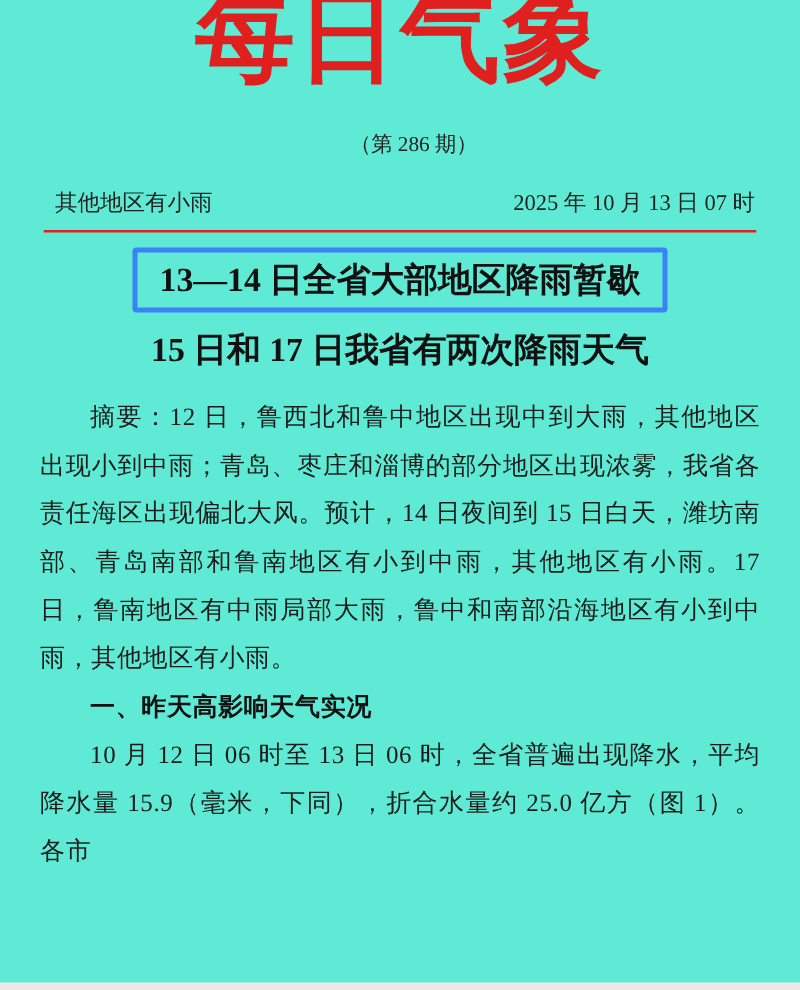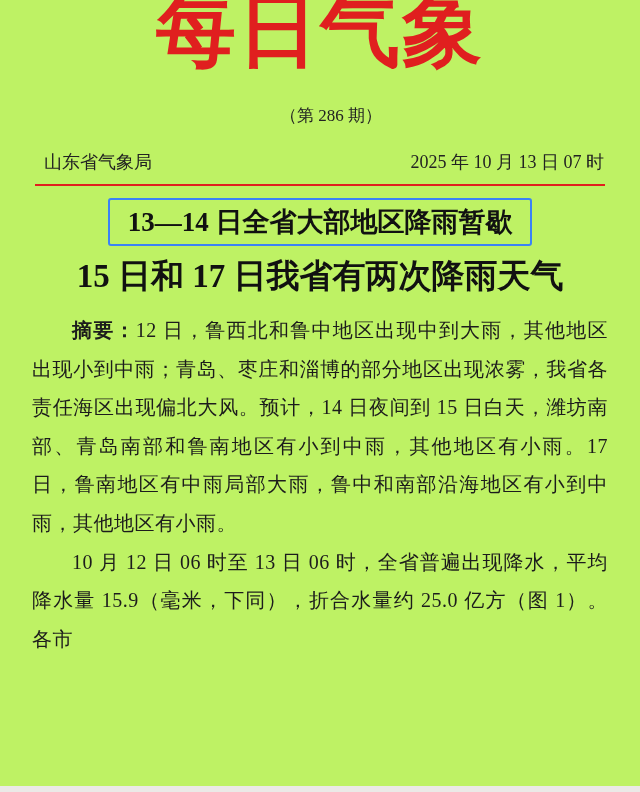--- a/index.html
+++ b/index.html
@@ -1,19 +1,19 @@
 <!DOCTYPE html>
 <html><head>
 <meta charset="utf-8">
 <style>
   html,body{margin:0;padding:0;background:#fff;}
   .page{
     position:relative;
     width:640px;height:792px;
-    background:#bef264;
+    background:#5eead4;
     overflow:hidden;
     font-family:"Liberation Serif","DejaVu Serif",serif;
     color:#1a1a1a;
   }
   
   .masthead-title{
     margin-top:-12px;
     font-size:80px;
     line-height:86px;
     font-weight:900;
@@ -45,52 +45,52 @@
     border-top:2.5px solid #e01f1f;
     height:0;
   }
   
   .boxed-headline-wrap{
     text-align:center;
     margin-top:12px;
   }
   .boxed-headline{
     display:inline-block;
-    border:2px solid #3b82f6;
+    border:4px solid #3b82f6;
     border-radius:3px;
     padding:3px 18px;
     font-size:27px;
     line-height:38px;
     font-weight:bold;
     color:#111;
     white-space:nowrap;
   }
   .headline-secondary{
     margin-top:13px;
     text-align:center;
-    font-size:33px;
+    font-size:27px;
     line-height:34px;
     font-weight:bold;
     color:#111;
     white-space:nowrap;
   }
   
   .body-text{
     margin:18px 32px 0 32px;
     font-size:20px;
     line-height:38.6px;
     text-align:justify;
     letter-spacing:0.5px;
     color:#1c1c1c;
   }
   .body-text p{
     margin:0;
     text-indent:2em;
   }
-  .summary-label{font-weight:bold;}
+  .summary-label{font-weight:normal;}
   .section-heading{
     margin:0;
     text-indent:2em;
     font-weight:bold;
     color:#111;
   }
   .page-bottom-edge{
     position:absolute;
     left:0;bottom:0;
     width:100%;height:6px;
@@ -100,35 +100,36 @@
 </head>
 <body>
 
 <div class="page">
 
   <div class="masthead-title">每日气象</div>
 
   <div class="issue-line">（第 286 期）</div>
 
   <div class="agency-row">
-    <span>山东省气象局</span>
+    <span>其他地区有小雨</span>
     <span>2025 年 10 月 13 日 07 时</span>
   </div>
 
   <hr class="red-rule">
 
   <div class="boxed-headline-wrap">
     <span class="boxed-headline">13—14 日全省大部地区降雨暂歇</span>
   </div>
 
   <div class="headline-secondary">15 日和 17 日我省有两次降雨天气</div>
 
   <div class="body-text">
     <p><b class="summary-label">摘要：</b><span>12 日，鲁西北和鲁中地区出现中到大雨，其他地区出现小到中雨；青岛、枣庄和淄博的部分地区出现浓雾，我省各责任海区出现偏北大风。预计，14 日夜间到 15 日白天，潍坊南部、青岛南部和鲁南地区有小到中雨，其他地区有小雨。17 日，鲁南地区有中雨局部大雨，鲁中和南部沿海地区有小到中雨，其他地区有小雨。</span></p>
 
+    <p class="section-heading">一、昨天高影响天气实况</p>
 
 
     <p>10 月 12 日 06 时至 13 日 06 时，全省普遍出现降水，平均降水量 15.9（毫米，下同），折合水量约 25.0 亿方（图 1）。各市</p>
   </div>
 
   <div class="page-bottom-edge"></div>
 
 </div>
 
 </body></html>

